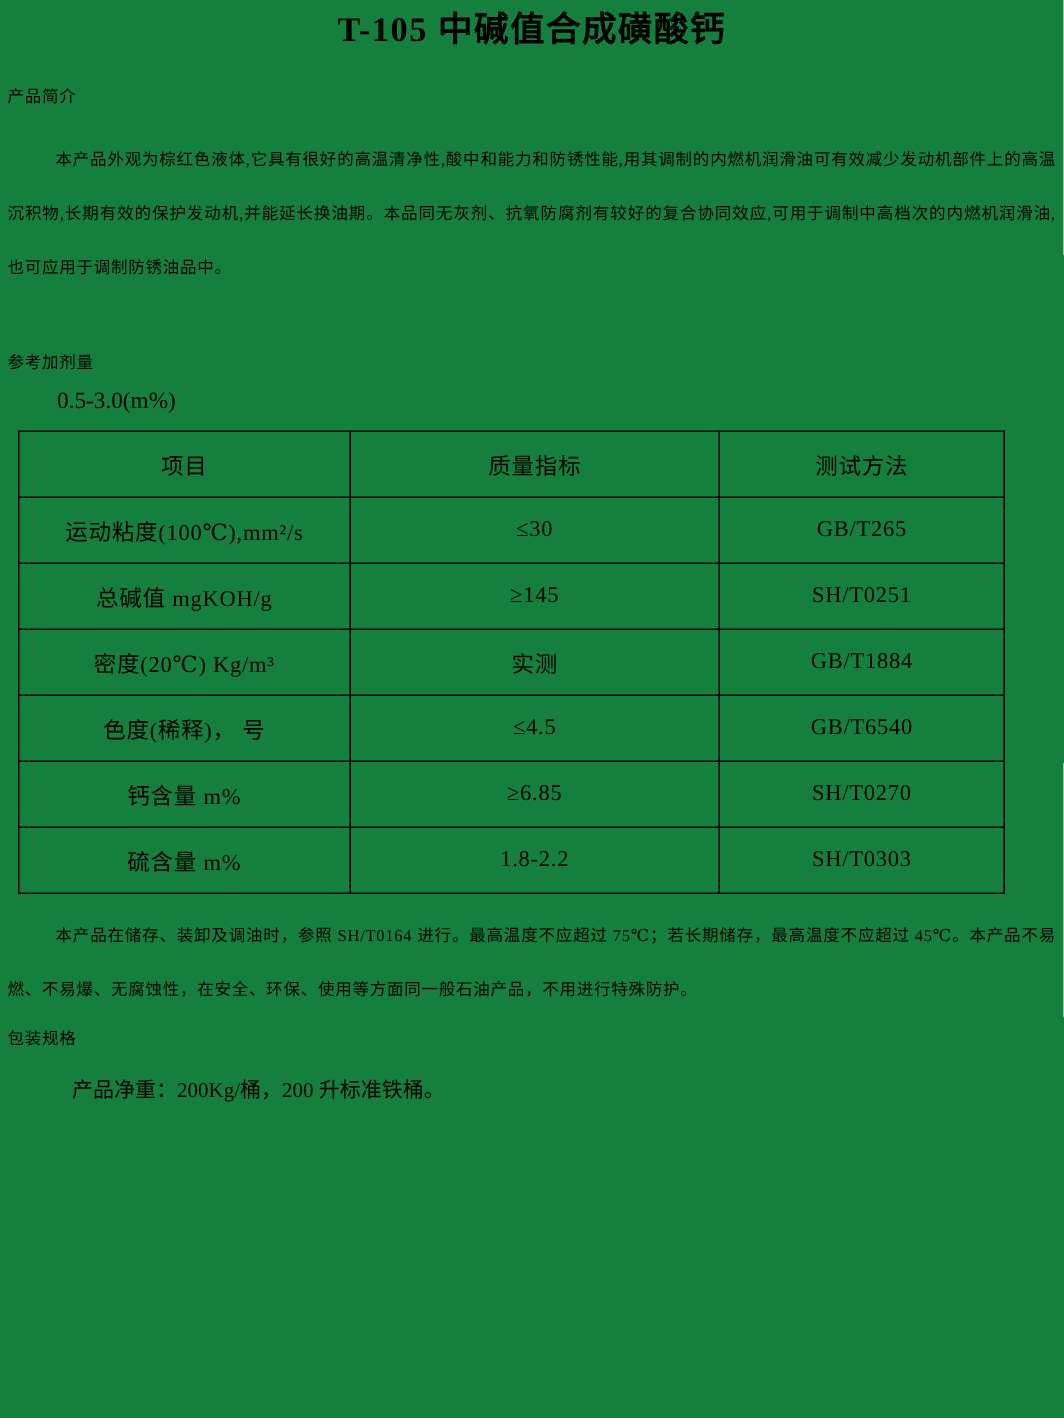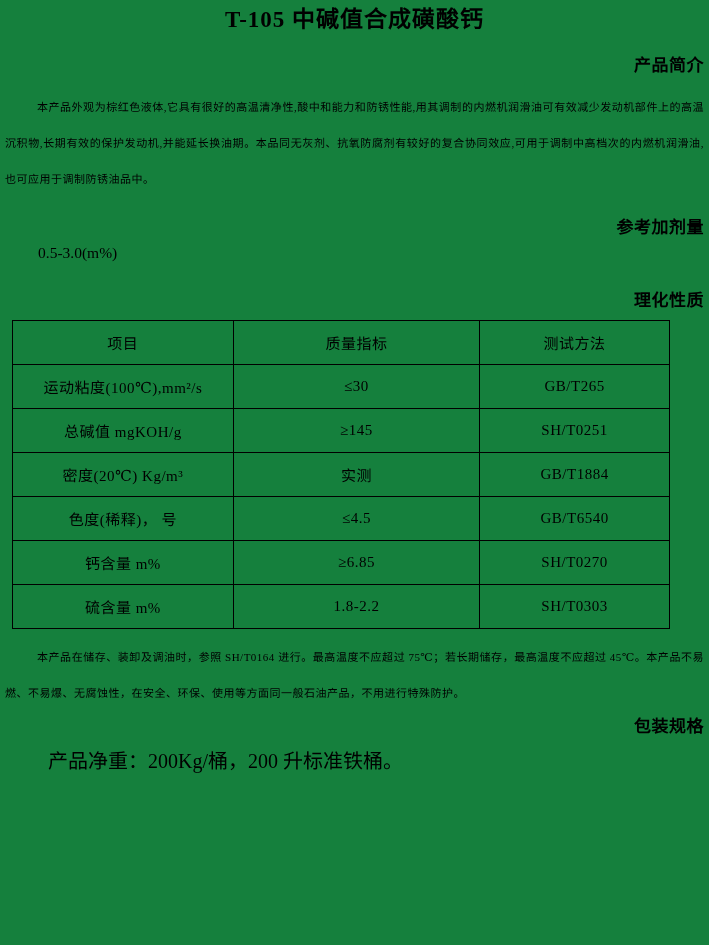--- a/index.html
+++ b/index.html
@@ -22,28 +22,27 @@
     margin: 0;
     padding-top: 5px;
     font-size: 23px;
     font-weight: bold;
     line-height: 30px;
     text-align: center;
     letter-spacing: 1px;
   }
   .sec-heading {
     margin: 0;
-    font-size: 17px;
-    font-weight: bold;
+    font-size: 11px;
+    font-weight: normal;
     line-height: 21px;
     letter-spacing: 0.5px;
-    text-align: right;
   }
   .sec-heading.intro      { margin-top: 20px; }
-  .sec-heading.dosage     { margin-top: 20px; }
+  .sec-heading.dosage     { margin-top: 35px; }
   .sec-heading.properties { margin-top: 27px; }
   .sec-heading.storage    { margin-top: 19px; }
   .sec-heading.packing    { margin-top: 5px;  }
   .body-text {
     margin: 0;
     font-size: 11px;
     line-height: 36px;
     text-align: justify;
     text-justify: inter-ideograph;
     letter-spacing: 0.5px;
@@ -52,21 +51,21 @@
   .para-intro   { margin-top: 13px; }
   .para-storage { margin-top: 10px; }
   .dosage-value {
     margin: 4px 0 0 0;
     font-size: 15.5px;
     line-height: 21px;
     padding-left: 33px;
   }
   .packing-value {
     margin: 13px 0 0 0;
-    font-size: 20px;
+    font-size: 14px;
     line-height: 22px;
     padding-left: 43px;
   }
   table.props {
     margin: 9px 0 0 7px;
     width: 658px;
     border-collapse: collapse;
     table-layout: fixed;
   }
   table.props col.c1 { width: 33.6%; }
@@ -91,21 +90,20 @@
 <div class="page">
 
   <h1 class="doc-title">T-105 中碱值合成磺酸钙</h1>
 
   <h2 class="sec-heading intro">产品简介</h2>
   <p class="body-text indent para-intro">本产品外观为棕红色液体,它具有很好的高温清净性,酸中和能力和防锈性能,用其调制的内燃机润滑油可有效减少发动机部件上的高温沉积物,长期有效的保护发动机,并能延长换油期。本品同无灰剂、抗氧防腐剂有较好的复合协同效应,可用于调制中高档次的内燃机润滑油,也可应用于调制防锈油品中。</p>
 
   <h2 class="sec-heading dosage">参考加剂量</h2>
   <p class="dosage-value">0.5-3.0(m%)</p>
 
-  <h2 class="sec-heading properties">理化性质</h2>
 
   <table class="props">
     <colgroup>
         <col class="c1">
         <col class="c2">
         <col class="c3">
       </colgroup>
     <thead>
       <tr>
         <th>项目</th>

